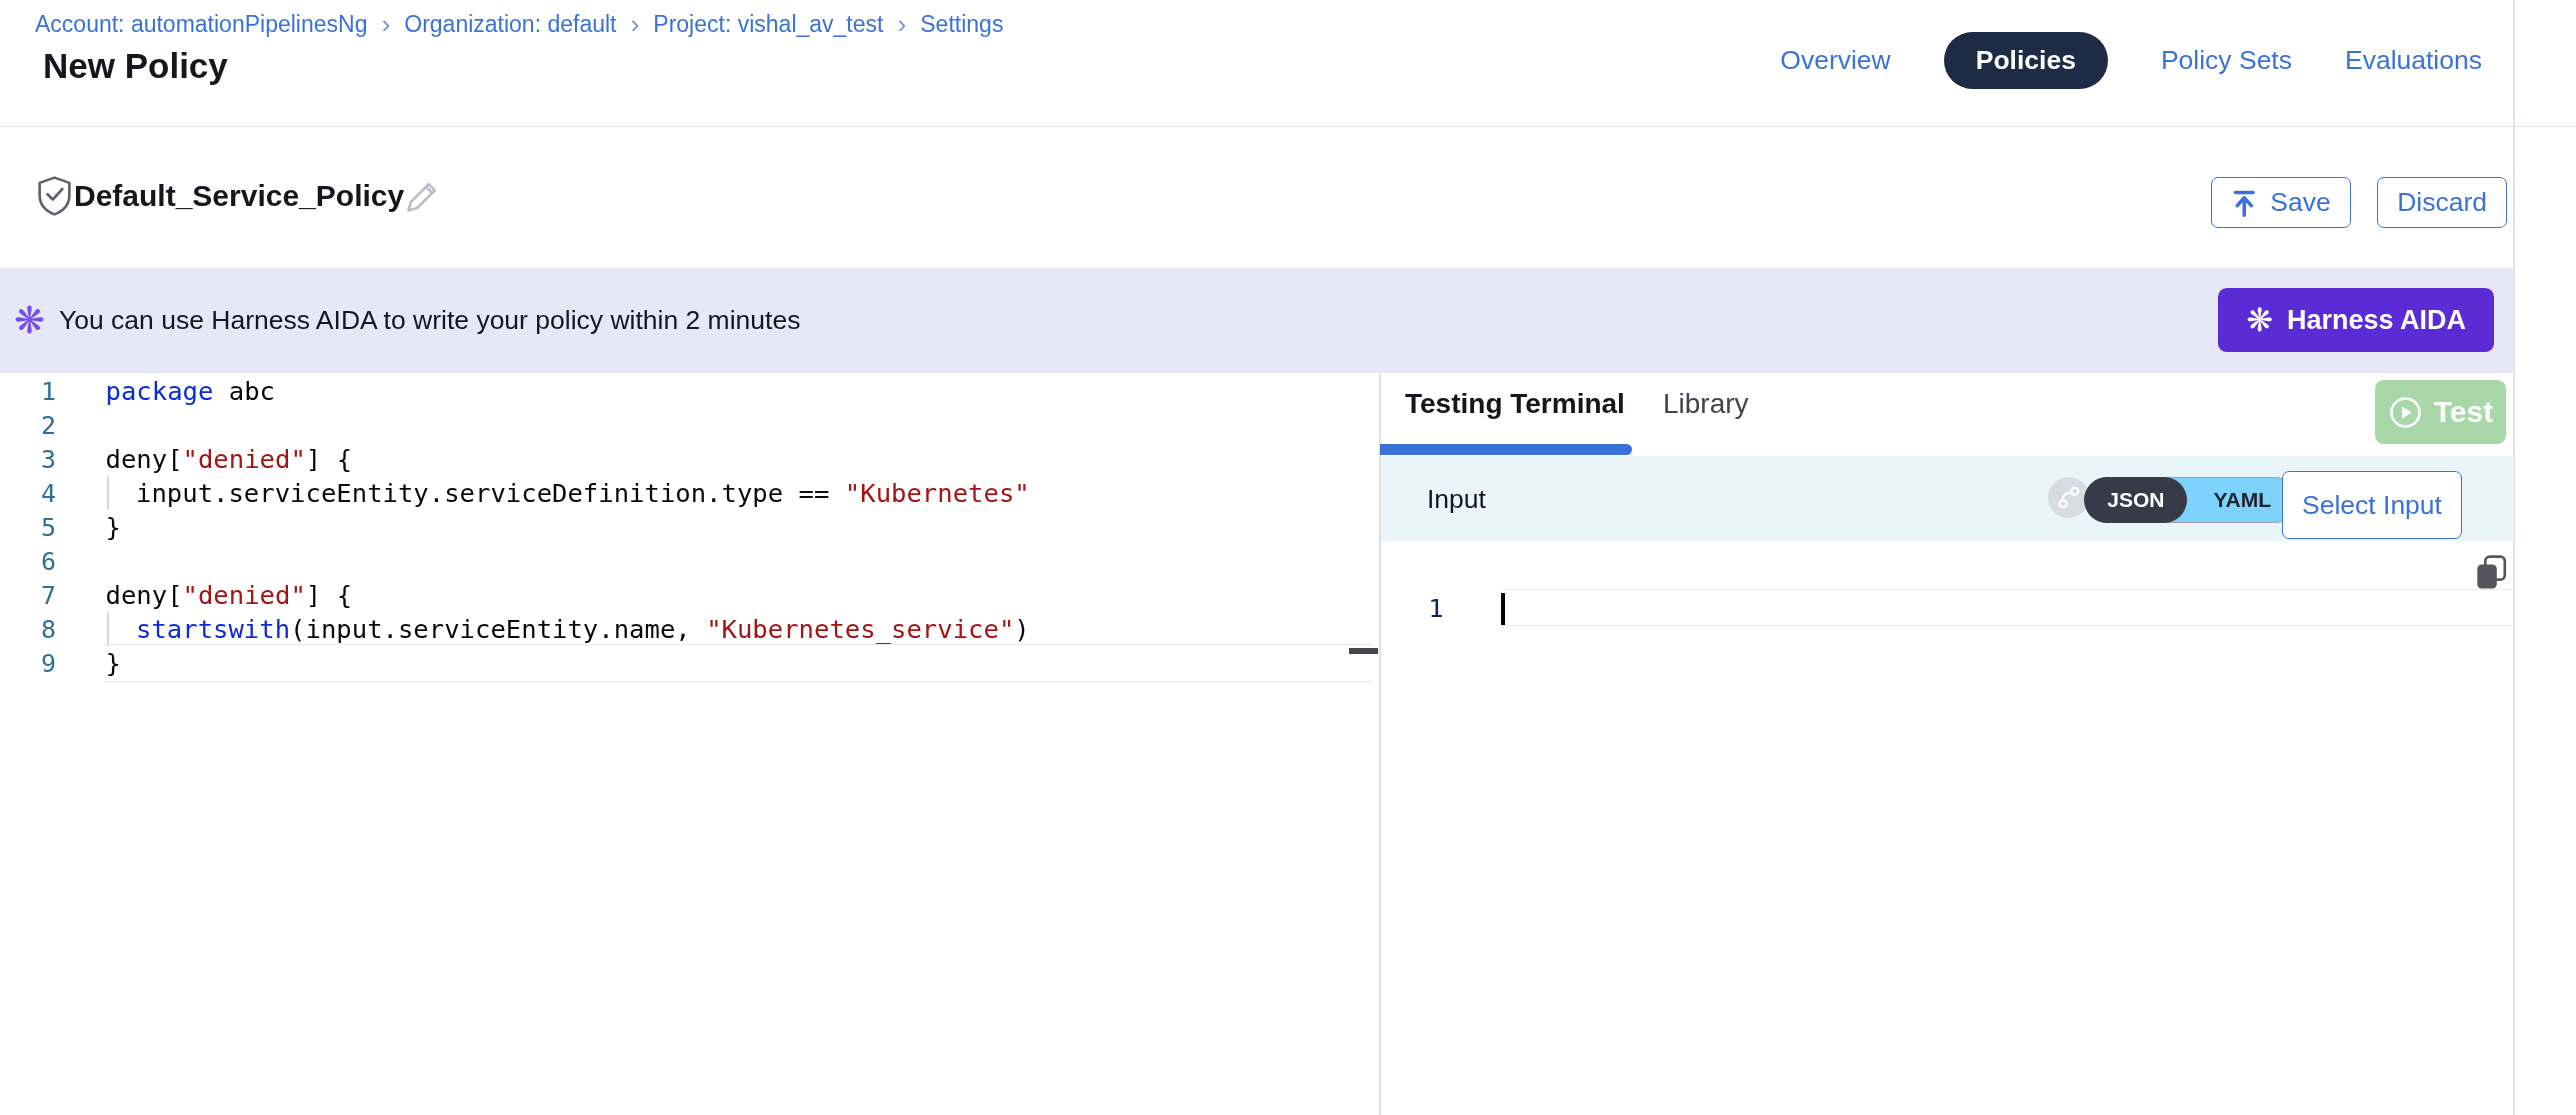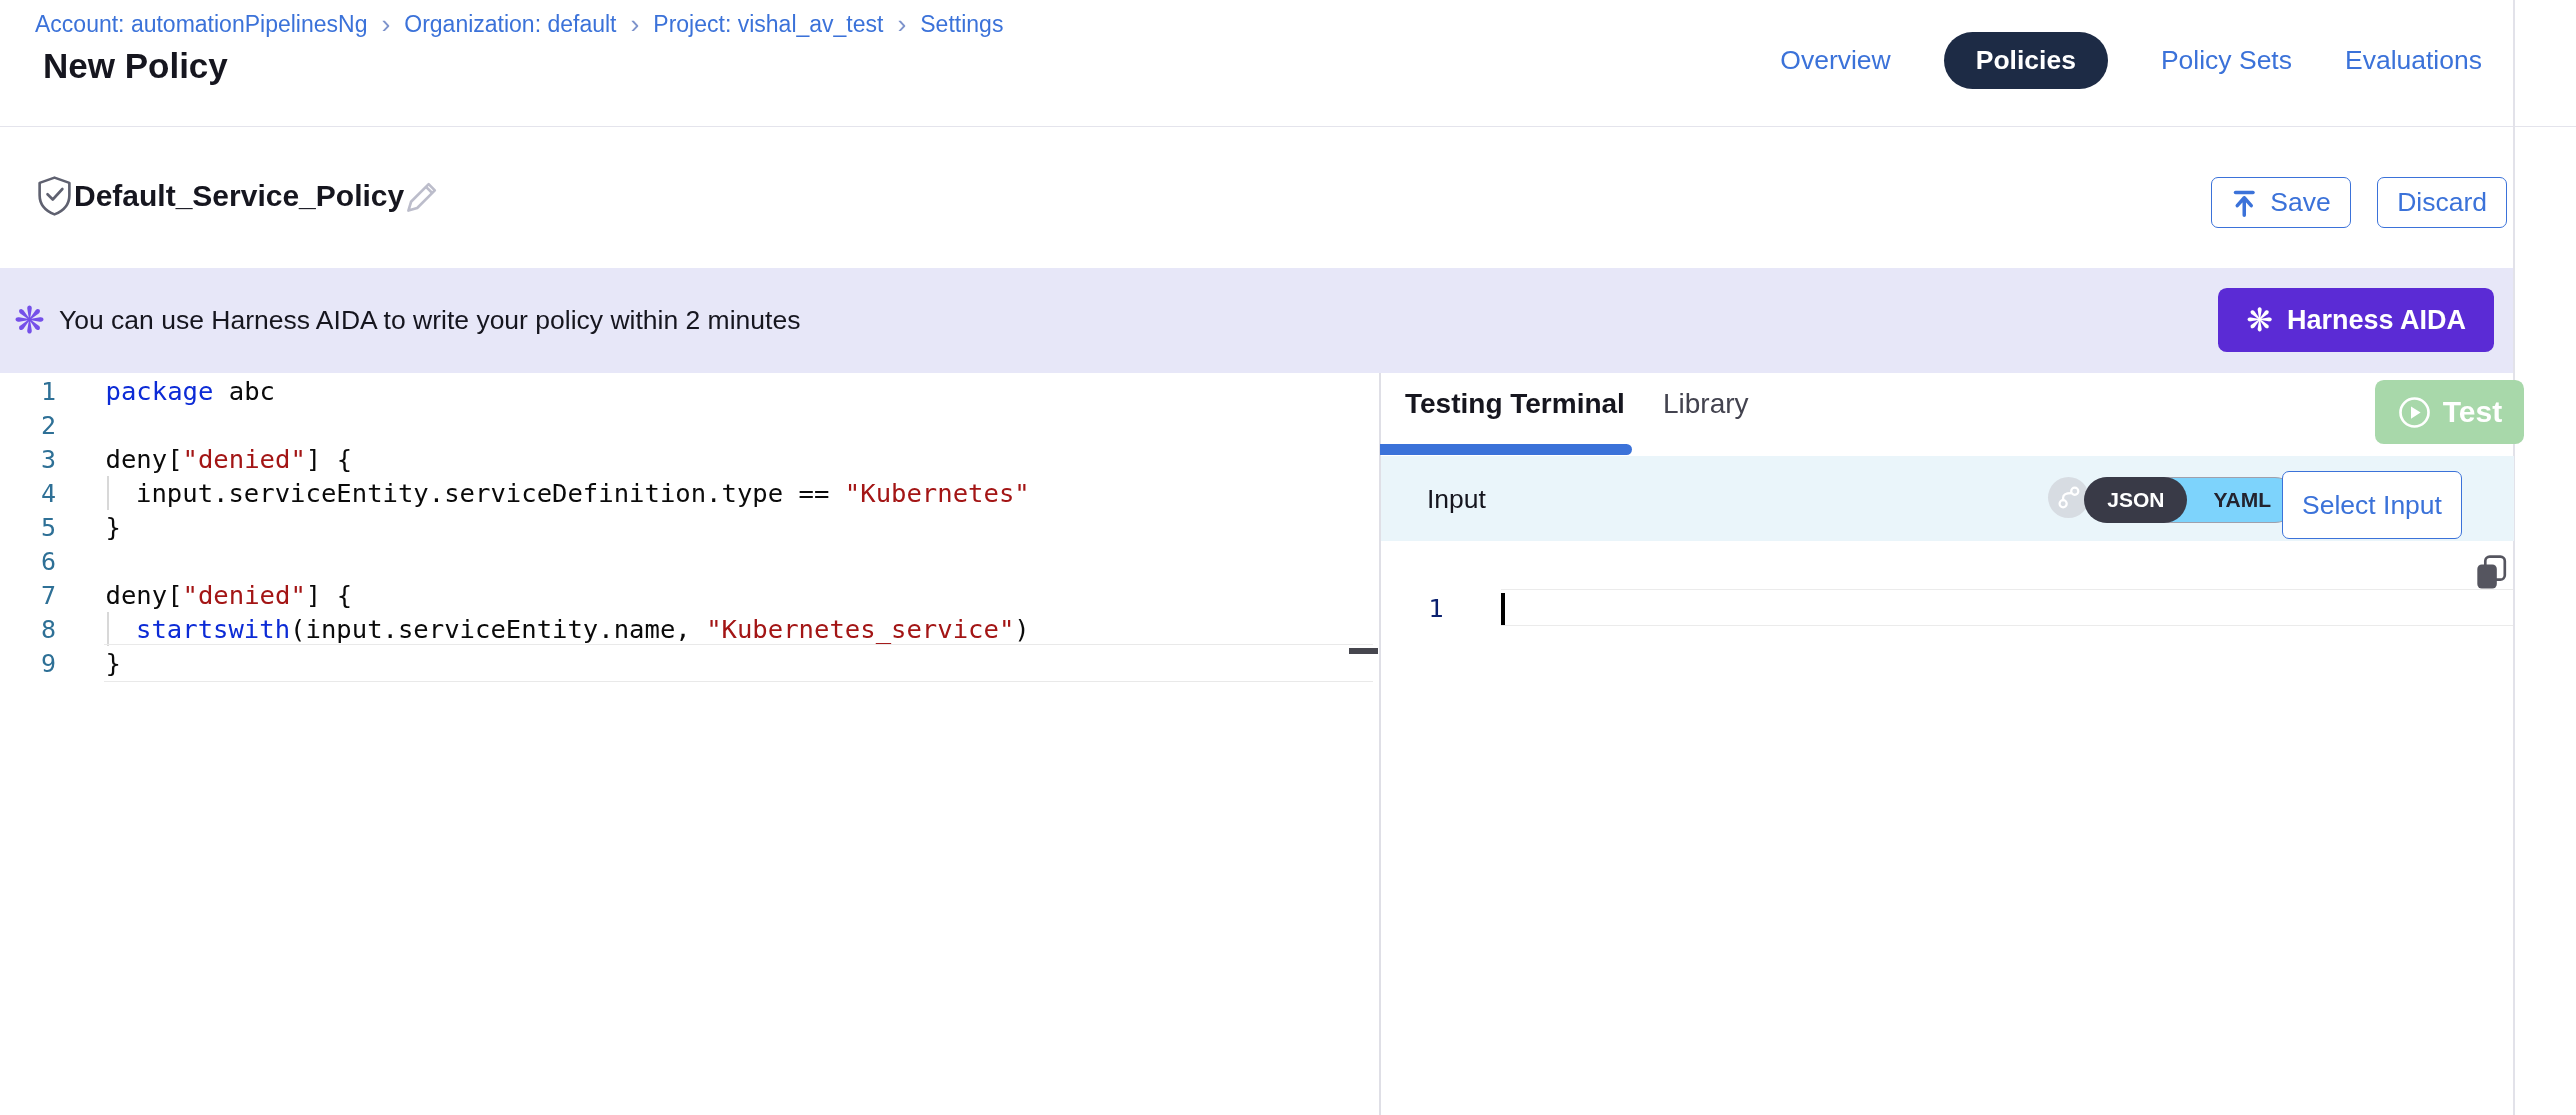--- a/index.html
+++ b/index.html
@@ -51,21 +51,21 @@
   .seg-keyword { color:#0c2bd6; }
   .seg-string  { color:#a31515; }
   .seg-plain   { color:#0a0a0a; }
   .ruler-dash { position:absolute; left:1349px; top:648px; width:29px; height:6.2px; background:#46464e; }
   
   .tab { position:absolute; top:388px; font-size:28px; cursor:pointer; }
   .tab.active { font-weight:700; color:#16161f; }
   .tab.inactive { color:#43434f; }
   .tab-underline { position:absolute; left:1380px; top:444px; width:252px; height:10.6px; background:#3b72d9; border-radius:0 7px 7px 0; }
   .test-btn {
-    position:absolute; left:2375px; top:380px; width:149px; height:64px; border:none;
+    position:absolute; left:2375px; top:380px; width:131px; height:64px; border:none;
     background:#a8d8aa; border-radius:8.8px; color:#fff; font-size:30px; font-weight:700;
     display:flex; align-items:center; justify-content:center; gap:11px; font-family:"Liberation Sans", sans-serif; cursor:default;
   }
   .input-row { position:absolute; left:1381px; top:456px; width:1133px; height:85px; background:#eaf5fa; }
   .input-label { position:absolute; left:1427px; top:484px; font-size:26.5px; color:#16161f; }
   .branch-btn { position:absolute; left:2048px; top:477px; width:41px; height:41px; border-radius:50%; background:#d7dce2; border:none; display:flex; align-items:center; justify-content:center; cursor:pointer; }
   .format-toggle { position:absolute; left:2085px; top:477px; height:46px; display:flex; align-items:center; background:#7dd3fc; border:1.8px solid #9fa0ac; border-radius:25px; }
   .format-json { height:46px; margin:-1.8px 0 -1.8px -1.8px; padding:0 23px; background:#393a47; color:#fff; border-radius:25px; font-size:21px; font-weight:700; display:flex; align-items:center; cursor:pointer; }
   .format-yaml { padding:0 26px; font-size:21px; font-weight:700; color:#23232e; cursor:pointer; }
   .select-input-btn { position:absolute; left:2282px; top:471px; height:68px; }

